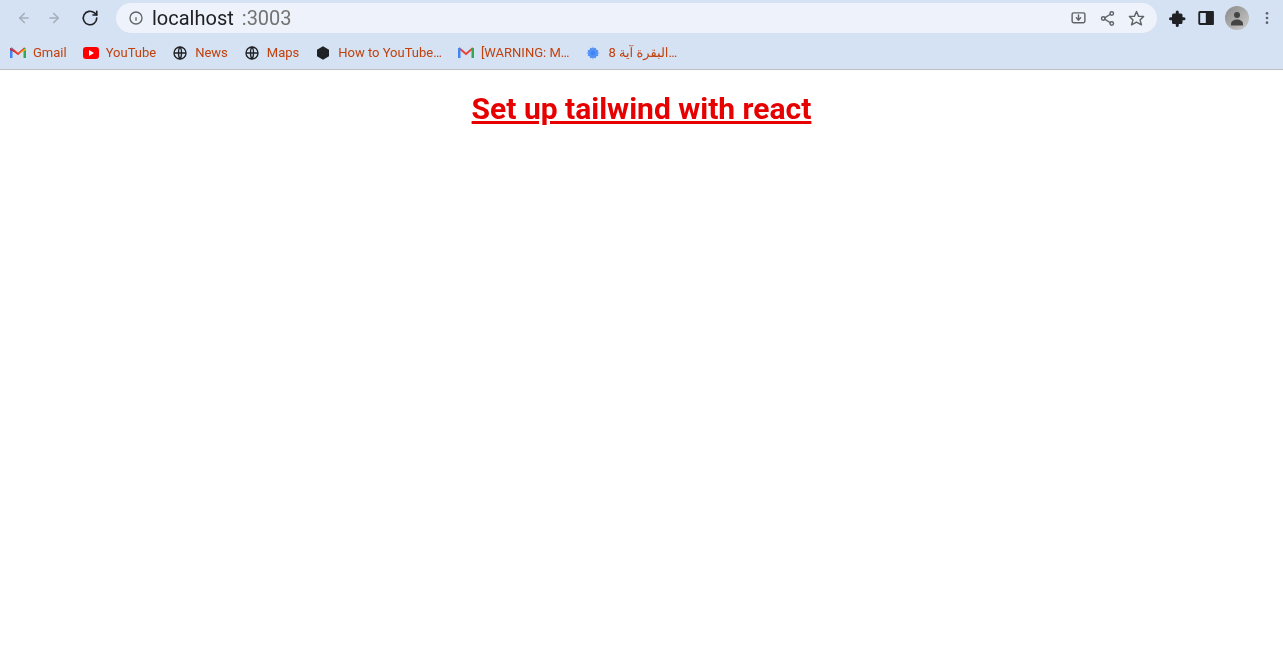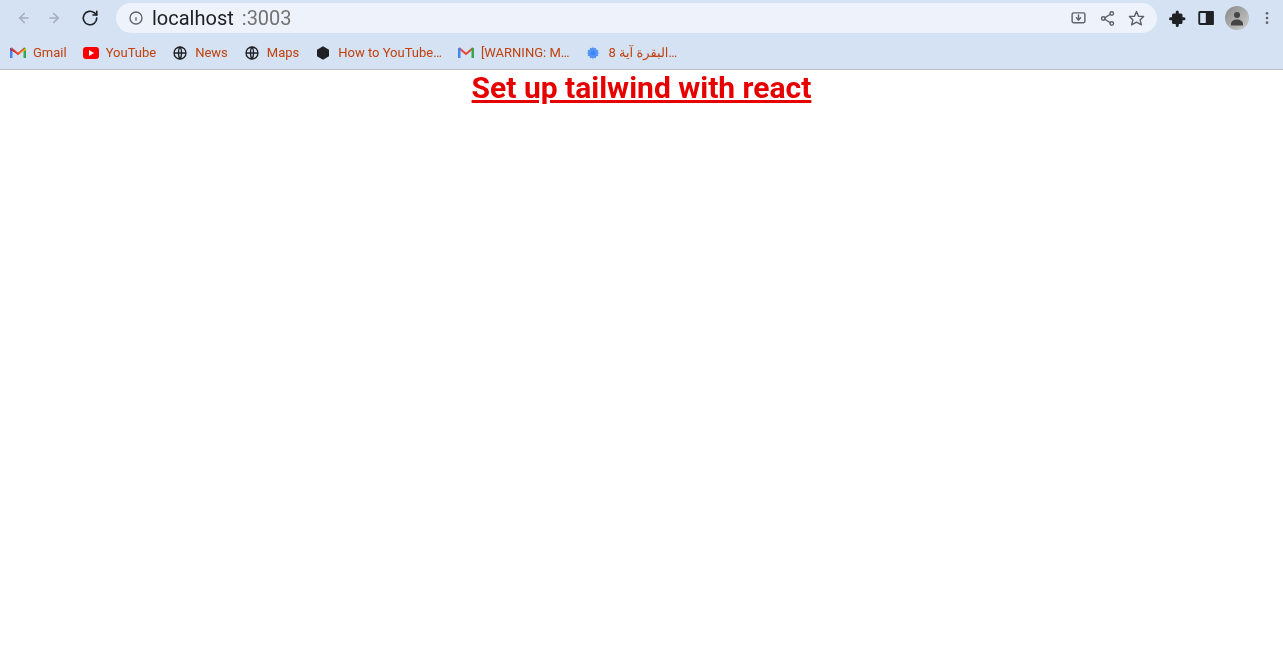--- a/index.html
+++ b/index.html
@@ -98,21 +98,21 @@
     .bm-icon {
       width: 16px;
       height: 16px;
       display: flex;
       align-items: center;
       justify-content: center;
       flex-shrink: 0;
     }
     .page-content {
       background: #fff;
-      padding-top: 0;
+      padding-top: 21px;
     }
     .page-heading {
       text-align: center;
       font-size: 30px;
       font-weight: 700;
       color: #e60000;
       text-decoration: underline;
       cursor: pointer;
     }
     .youtube-icon {

